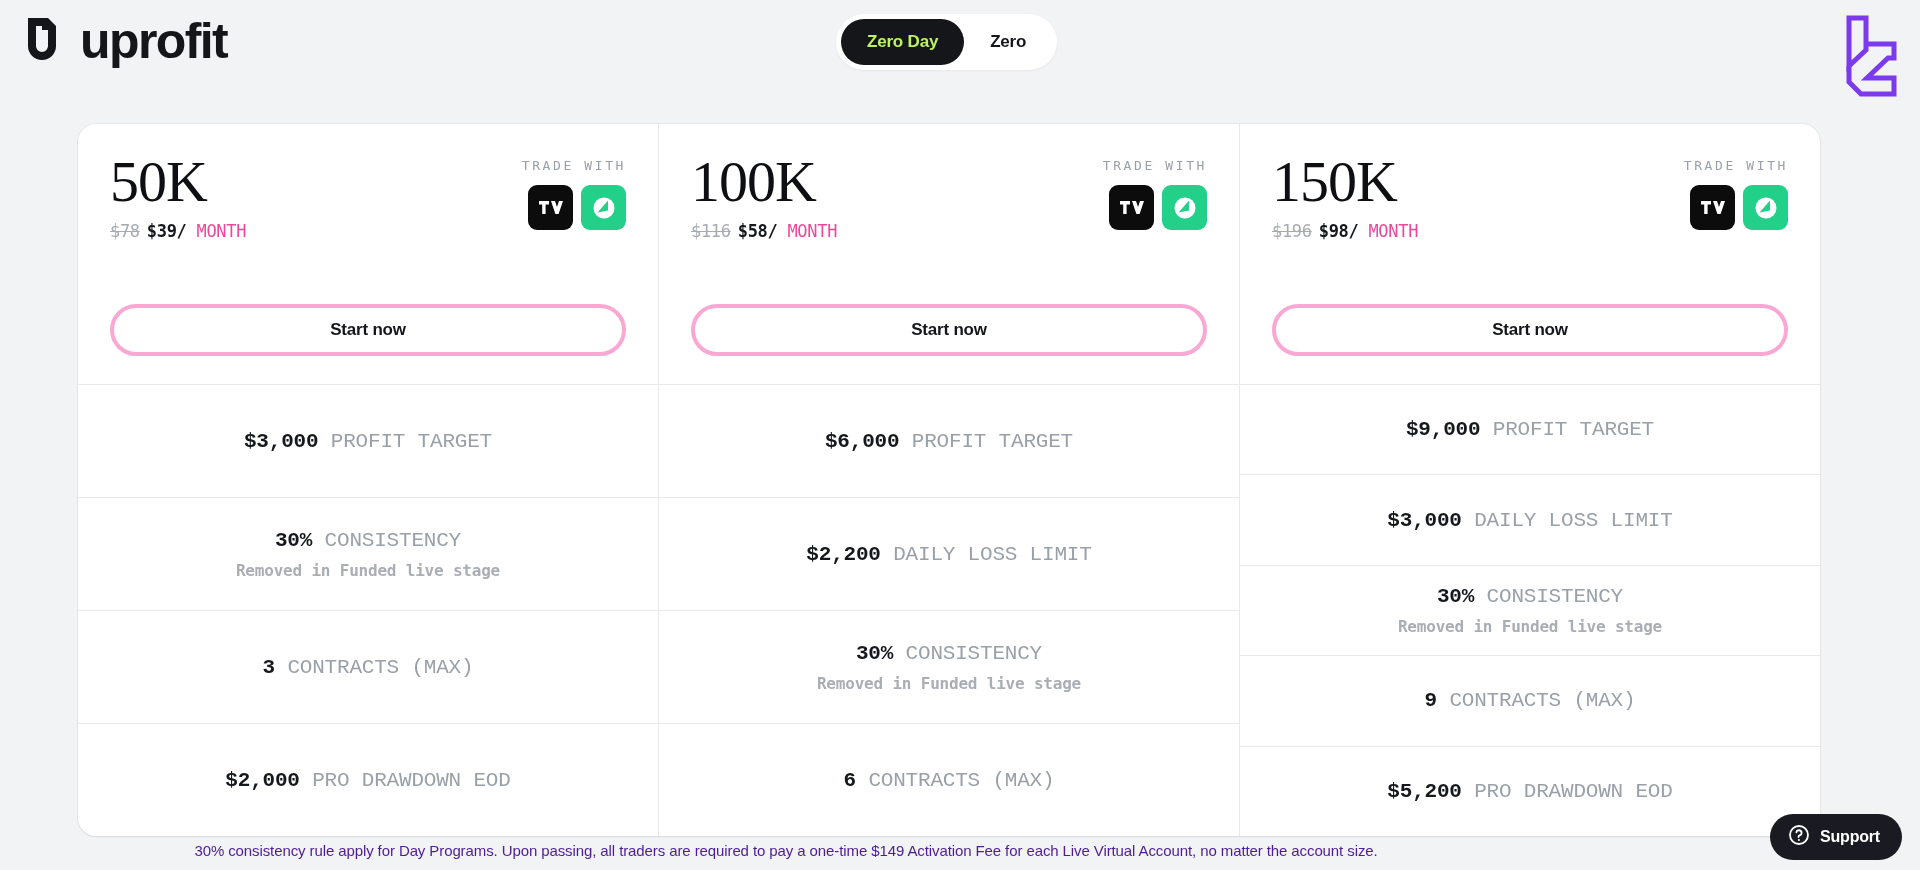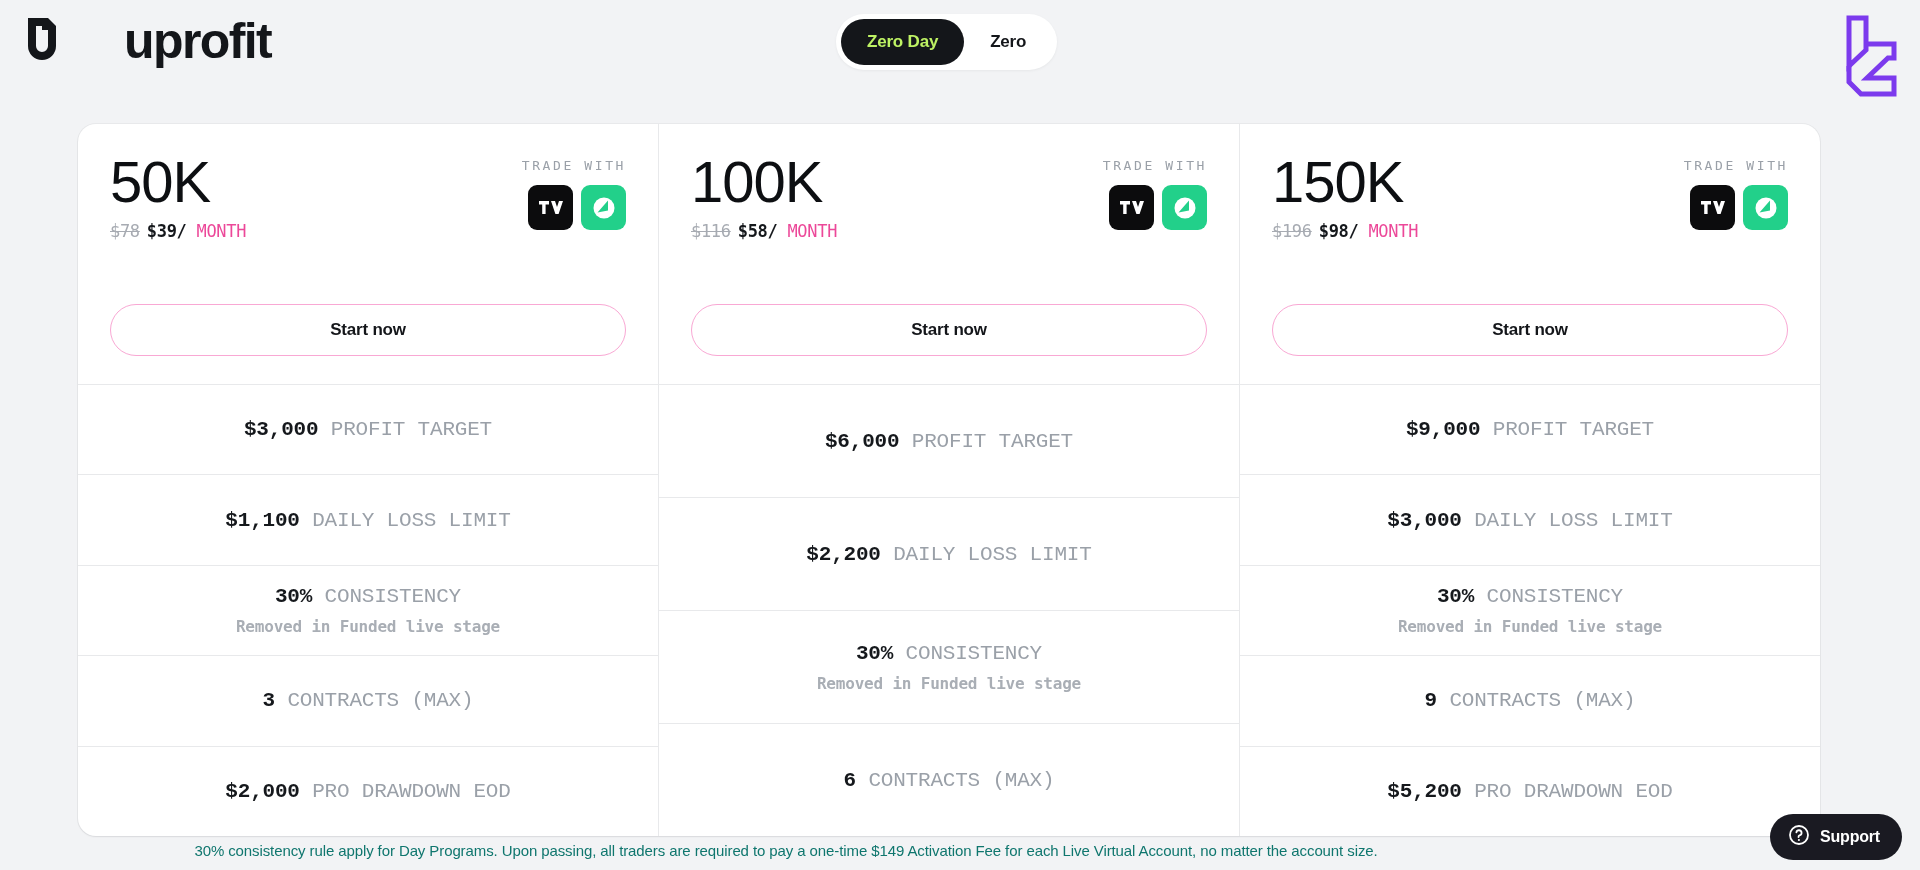--- a/index.html
+++ b/index.html
@@ -15,21 +15,21 @@
   .header {
     position: absolute; top: 0; left: 0; width: 1920px; height: 96px;
   }
   .brand {
     position: absolute; left: 20px; top: 16px;
     display: flex; align-items: center; gap: 16px;
   }
   .brand-mark { width: 44px; height: 50px; }
   .brand-name {
     font-size: 50px; font-weight: 700; color: #14161a;
-    letter-spacing: -1.6px; line-height: 1; margin-left: 44px;
+    letter-spacing: -1.6px; line-height: 1;
   }
 
   .toggle {
     position: absolute; left: 836px; top: 14px;
     height: 56px; background: #ffffff;
     border-radius: 28px; display: flex; align-items: center;
     padding: 5px; box-shadow: 0 1px 3px rgba(0,0,0,.05);
   }
   .toggle-opt {
     height: 46px; border-radius: 23px; display: flex;
@@ -55,21 +55,21 @@
   .col {
     flex: 1 1 0; display: flex; flex-direction: column;
     border-right: 1px solid #e8e9eb;
   }
   .col:last-child { border-right: none; }
 
   
   .col-top { padding: 28px 32px 0 32px; height: 260px; position: relative; }
   .top-row { display: flex; justify-content: space-between; align-items: flex-start; }
   .size {
-    font-family: Liberation Sans, sans-serif;
+    font-family: Liberation Serif, serif;
     font-size: 58px; font-weight: 400; color: #0d0f12;
     letter-spacing: -1px; line-height: 1.04;
   }
   .price-line {
     margin-top: 9px;
     font-family: "DejaVu Sans Mono", monospace;
     font-size: 17px; letter-spacing: -0.3px;
   }
   .price-old { color: #a7abb2; text-decoration: line-through; }
   .price-new { color: #15181c; font-weight: 700; margin-left: 7px; }
@@ -84,21 +84,21 @@
   .broker {
     width: 45px; height: 45px; border-radius: 9px;
     display: flex; align-items: center; justify-content: center;
   }
   .broker.dark { background: #0c0c0d; }
   .broker.green { background: #22d08a; }
 
   .cta {
     position: absolute; left: 32px; right: 32px; bottom: 28px;
     height: 52px; border-radius: 26px;
-    border: 1px solid #f9a8d4; background: #ffffff;
+    border: 4px solid #f9a8d4; background: #ffffff;
     font-family: "Liberation Sans", sans-serif;
     font-size: 17px; font-weight: 700; color: #14161a;
     letter-spacing: -0.2px; cursor: pointer;
   }
 
   
   .features { display: flex; flex-direction: column; flex: 1 1 auto; }
   .frow {
     flex: 1 1 0; border-top: 1px solid #e8e9eb;
     display: flex; flex-direction: column;
@@ -115,21 +115,21 @@
     margin-top: 9px;
     font-family: "DejaVu Sans Mono", monospace;
     font-size: 16px; color: #a9aeb5; letter-spacing: -0.2px; font-weight: bold;
   }
 
   
   .footer {
     position: absolute; left: 0; top: 842px; width: 1572px;
     text-align: center;
     font-family: "Liberation Sans", sans-serif;
-    font-size: 15px; color: #0f766e; letter-spacing: -0.1px;
+    font-size: 15px; color: #4c1d95; letter-spacing: -0.1px;
   }
 
   
   .support {
     position: absolute; right: 18px; bottom: 10px;
     height: 46px; padding: 0 22px 0 18px;
     background: #1a1a22; border-radius: 23px;
     display: flex; align-items: center; gap: 10px;
     cursor: pointer;
     justify-content: center;
@@ -200,23 +200,20 @@
                 </span>
               </div>
             </div>
           </div>
           <button class="cta">Start now</button>
         </div>
 
         <div class="features">
           <div class="frow">
             <div class="fmain"><span class="fval">$3,000</span> <span class="flabel">PROFIT TARGET</span></div>
-          </div>
-          <div class="frow">
-            <div class="fmain"><span class="fval">$1,100</span> <span class="flabel">DAILY LOSS LIMIT</span></div>
           </div>
           <div class="frow">
             <div class="fmain"><span class="fval">30%</span> <span class="flabel">CONSISTENCY</span></div>
             <div class="fsub">Removed in Funded live stage</div>
           </div>
           <div class="frow">
             <div class="fmain"><span class="fval">3</span> <span class="flabel">CONTRACTS (MAX)</span></div>
           </div>
           <div class="frow">
             <div class="fmain"><span class="fval">$2,000</span> <span class="flabel">PRO DRAWDOWN EOD</span></div>

